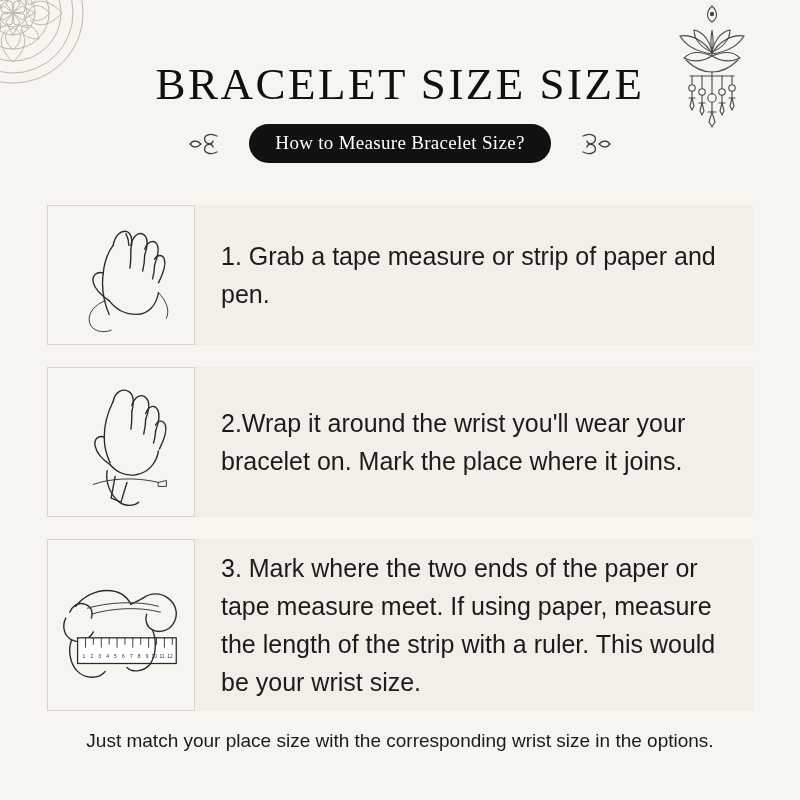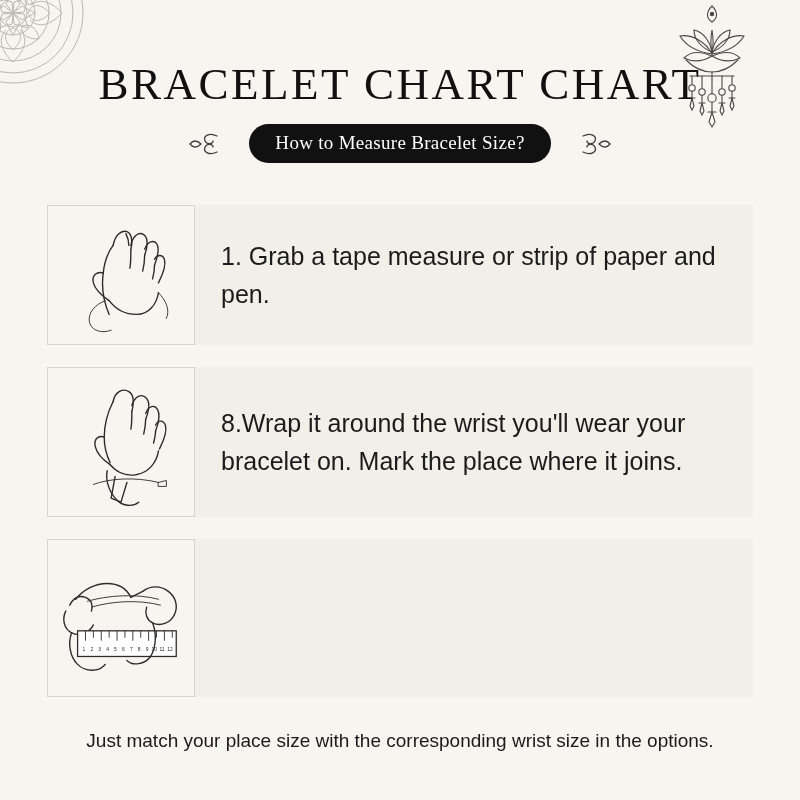--- a/index.html
+++ b/index.html
@@ -192,21 +192,21 @@
     <path d="M40 89 L40 96 M50 93 L50 101 M60 100 L60 110 M70 93 L70 101 M80 89 L80 96"></path>
     <path d="M37 96 L43 96 M47 101 L53 101 M56 110 L64 110 M67 101 L73 101 M77 96 L83 96"></path>
     <path d="M40 96 L38 104 L40 108 L42 104 Z"></path>
     <path d="M50 101 L48 109 L50 113 L52 109 Z"></path>
     <path d="M60 110 L57 120 L60 125 L63 120 Z"></path>
     <path d="M70 101 L68 109 L70 113 L72 109 Z"></path>
     <path d="M80 96 L78 104 L80 108 L82 104 Z"></path>
   </g>
 </svg>
 
-<div class="title">BRACELET CHART CHART</div>
+<div class="title">BRACELET SIZE SIZE</div>
 
 <div class="subtitle-row">
   <svg class="flourish" viewBox="0 0 34 28">
     <g stroke="#2b2b2b" fill="none" stroke-width="1.3" stroke-linecap="round">
       <path d="M30 6 C22 2 16 6 18 11 C20 15 26 14 26 11"></path>
       <path d="M30 22 C22 26 16 22 18 17 C20 13 26 14 26 17"></path>
       <path d="M14 14 C10 10 6 10 3 14 C6 18 10 18 14 14 Z"></path>
     </g>
   </svg>
   <div class="pill">How to Measure Bracelet Size?</div>
@@ -264,21 +264,21 @@
         <g class="ln">
           <path d="M60 104 C58 114 62 126 70 134 C76 140 86 141 92 136"></path>
           <path d="M68 110 L64 132 L74 136 L80 116"></path>
         </g>
         <g class="ln-thin">
           <path d="M46 118 C62 112 88 110 112 116"></path>
           <path d="M112 116 L120 114 L120 120 L112 120 Z"></path>
         </g>
       </svg>
     </div>
-    <div class="step-text">8.Wrap it around the wrist you'll wear your bracelet on. Mark the place where it joins.</div>
+    <div class="step-text">2.Wrap it around the wrist you'll wear your bracelet on. Mark the place where it joins.</div>
   </div>
 
   <div class="step step-3">
     <div class="step-img">
       <svg viewBox="0 0 148 158">
         <g class="ln">
           <path d="M28 60 C36 50 48 44 60 44 C72 44 80 50 84 58"></path>
           <path d="M22 66 C26 58 32 56 38 58 C44 60 46 66 44 72"></path>
           <path d="M18 72 C14 80 16 90 24 94 C32 98 42 94 46 86"></path>
           <path d="M96 52 C104 46 114 46 122 52 C130 58 132 68 128 76"></path>
@@ -308,17 +308,18 @@
               <text x="113" y="112">11</text>
               <text x="121" y="112">12</text>
           </g>
         </g>
         <g class="ln">
           <path d="M24 94 C20 104 22 118 30 126 C38 134 52 134 58 126"></path>
           <path d="M106 84 C110 94 110 108 104 118 C98 126 86 128 80 122"></path>
         </g>
       </svg>
     </div>
+    <div class="step-text">3. Mark where the two ends of the paper or tape measure meet. If using paper, measure the length of the strip with a ruler. This would be your wrist size.</div>
   </div>
 
 </div>
 
 <div class="footer">Just match your place size with the corresponding wrist size in the options.</div>
 
 </body></html>

